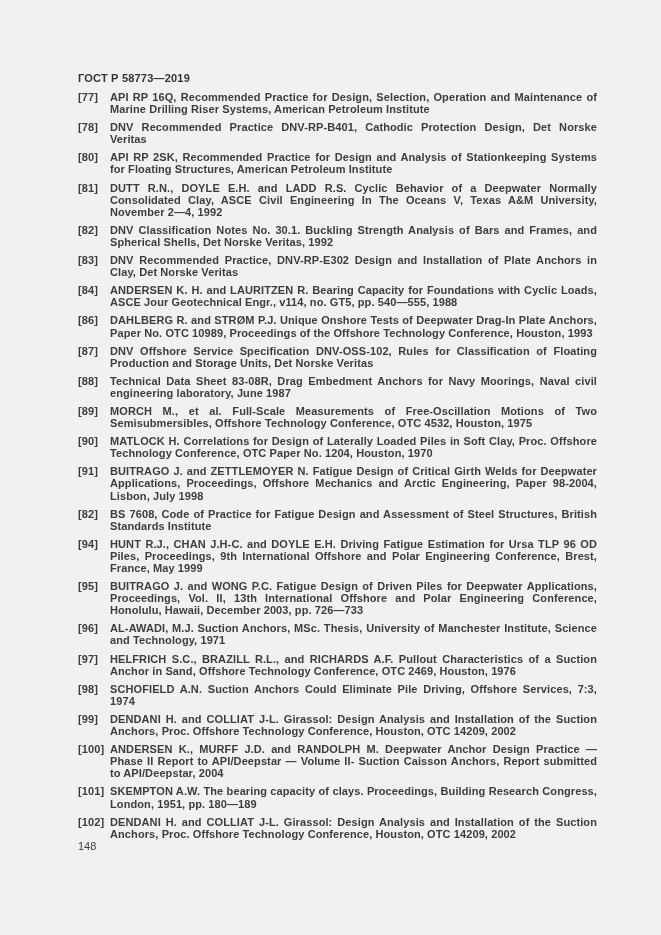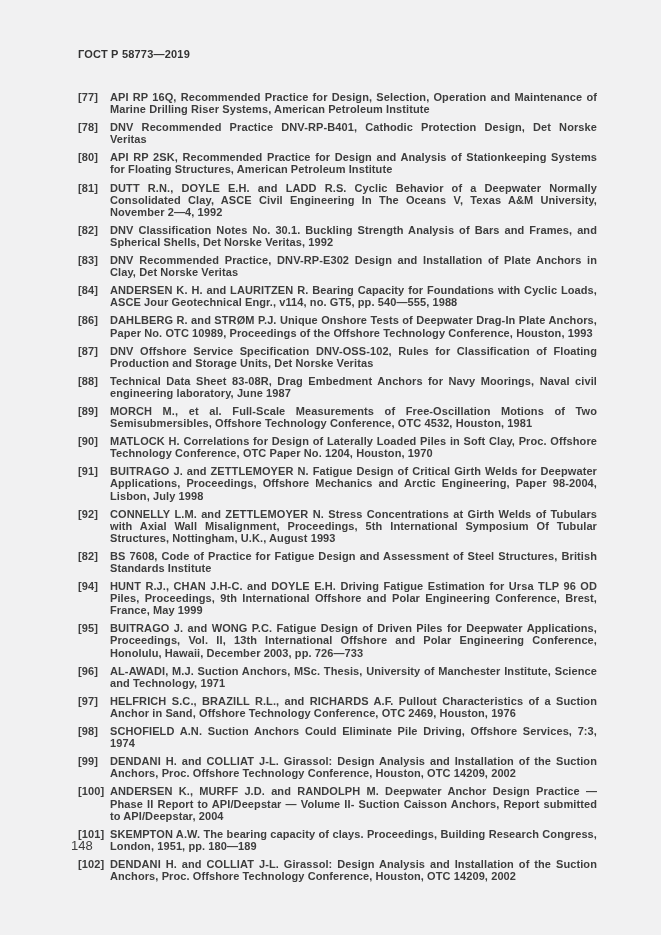--- a/index.html
+++ b/index.html
@@ -12,21 +12,21 @@
     width: 661px;
     height: 935px;
     background: #f1f1f2;
     font-family: "Liberation Sans", sans-serif;
     color: #3d3d3d;
     overflow: hidden;
   }
   .header {
     position: absolute;
     left: 78px;
-    top: 48px;
+    top: 72px;
     font-size: 11px;
     line-height: 12px;
     font-weight: bold;
     color: #333333;
     letter-spacing: 0.2px;
   }
   .ref-list {
     position: absolute;
     left: 78px;
     top: 91px;
@@ -43,23 +43,23 @@
   .ref-num {
     width: 32px;
     flex-shrink: 0;
   }
   .ref-text {
     flex: 1;
     text-align: justify;
   }
   .page-number {
     position: absolute;
-    left: 71px;
+    left: 78px;
     top: 840px;
-    font-size: 13px;
+    font-size: 11px;
     line-height: 12px;
     text-align: right;
   }
 </style>
 </head>
 <body>
 
 <div class="page">
   <div class="header">
     <span>ГОСТ Р 58773—2019</span>
@@ -113,37 +113,33 @@
     <span class="ref-text">DNV Offshore Service Specification DNV-OSS-102, Rules for Classification of Floating Production and Storage Units, Det Norske Veritas</span>
   </div>
 
   <div class="ref-row">
     <span class="ref-num">[88]</span>
     <span class="ref-text">Technical Data Sheet 83-08R, Drag Embedment Anchors for Navy Moorings, Naval civil engineering laboratory, June 1987</span>
   </div>
 
   <div class="ref-row">
     <span class="ref-num">[89]</span>
-    <span class="ref-text">MORCH M., et al. Full-Scale Measurements of Free-Oscillation Motions of Two Semisubmersibles, Offshore Technology Conference, OTC 4532, Houston, 1981</span>
+    <span class="ref-text">MORCH M., et al. Full-Scale Measurements of Free-Oscillation Motions of Two Semisubmersibles, Offshore Technology Conference, OTC 4532, Houston, 1975</span>
   </div>
 
   <div class="ref-row">
     <span class="ref-num">[90]</span>
     <span class="ref-text">MATLOCK H. Correlations for Design of Laterally Loaded Piles in Soft Clay, Proc. Offshore Technology Conference, OTC Paper No. 1204, Houston, 1970</span>
   </div>
 
   <div class="ref-row">
     <span class="ref-num">[91]</span>
     <span class="ref-text">BUITRAGO J. and ZETTLEMOYER N. Fatigue Design of Critical Girth Welds for Deepwater Applications, Proceedings, Offshore Mechanics and Arctic Engineering, Paper 98-2004, Lisbon, July 1998</span>
   </div>
 
-  <div class="ref-row">
-    <span class="ref-num">[92]</span>
-    <span class="ref-text">CONNELLY L.M. and ZETTLEMOYER N. Stress Concentrations at Girth Welds of Tubulars with Axial Wall Misalignment, Proceedings, 5th International Symposium Of Tubular Structures, Nottingham, U.K., August 1993</span>
-  </div>
 
   <div class="ref-row">
     <span class="ref-num">[82]</span>
     <span class="ref-text">BS 7608, Code of Practice for Fatigue Design and Assessment of Steel Structures, British Standards Institute</span>
   </div>
 
   <div class="ref-row">
     <span class="ref-num">[94]</span>
     <span class="ref-text">HUNT R.J., CHAN J.H-C. and DOYLE E.H. Driving Fatigue Estimation for Ursa TLP 96 OD Piles, Proceedings, 9th International Offshore and Polar Engineering Conference, Brest, France, May 1999</span>
   </div>

